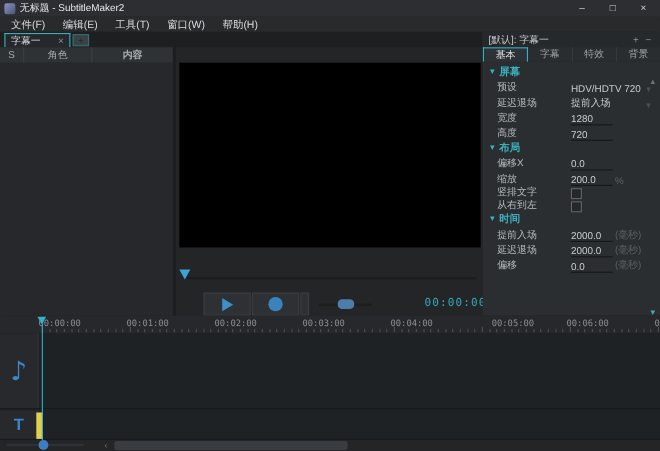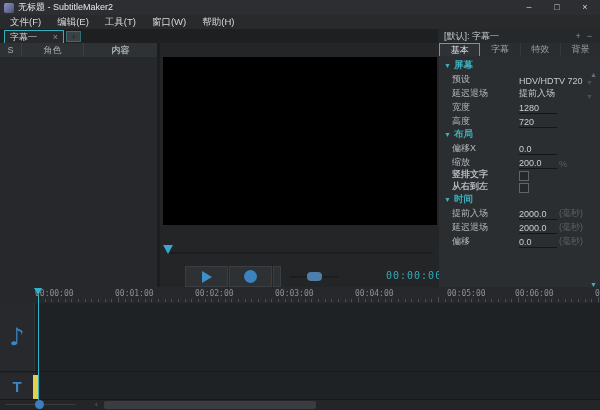--- a/index.html
+++ b/index.html
@@ -63,21 +63,21 @@
   .prop-tabs{height:13px;display:flex;background:#25272a;}
   .ptab{flex:1;display:flex;align-items:center;justify-content:center;font-size:9px;color:#9aa0a5;
     background:#2a2d30;border-right:1px solid #35393d;box-sizing:border-box;}
   .ptab:last-child{border-right:none;}
   .ptab.active{background:#2e3236;color:#e0e3e6;border:1px solid #35b0c0;border-bottom:none;}
   .prop-body{position:relative;height:231px;overflow:hidden;padding-top:3px;}
   .section-hdr{height:13px;display:flex;align-items:center;color:#3cb0bd;font-size:9.5px;
     font-weight:bold;padding-left:5px;gap:3px;}
   .sec-arrow{font-size:7px;color:#3cb0bd;}
   .prow{height:14px;display:flex;align-items:flex-end;padding-left:13px;font-size:9px;color:#b4bac0;position:relative;}
-  .prow.chk{height:12px;font-weight:bold;}
+  .prow.chk{height:12px;}
   .plabel{width:67px;flex:0 0 auto;}
   .pval-dd{color:#c4cad0;}
   .dd-arrow{position:absolute;right:7px;color:#4a5054;font-size:7px;}
   .pval-num{min-width:38px;border-bottom:1px solid #141619;color:#c8ced4;display:inline-block;}
   .punit{color:#5a6065;margin-left:2px;}
   .pcheck{width:10px;height:10px;border:1px solid #5f656b;background:#25272a;box-sizing:border-box;}
   .scroll-up{position:absolute;right:3px;top:15px;color:#6b7277;font-size:7px;line-height:1;}
   .scroll-down{position:absolute;right:3px;bottom:2px;color:#3cb0bd;font-size:7px;line-height:1;}
   
   .timeline{position:absolute;left:0;top:287px;width:600px;height:123px;background:#212325;}

